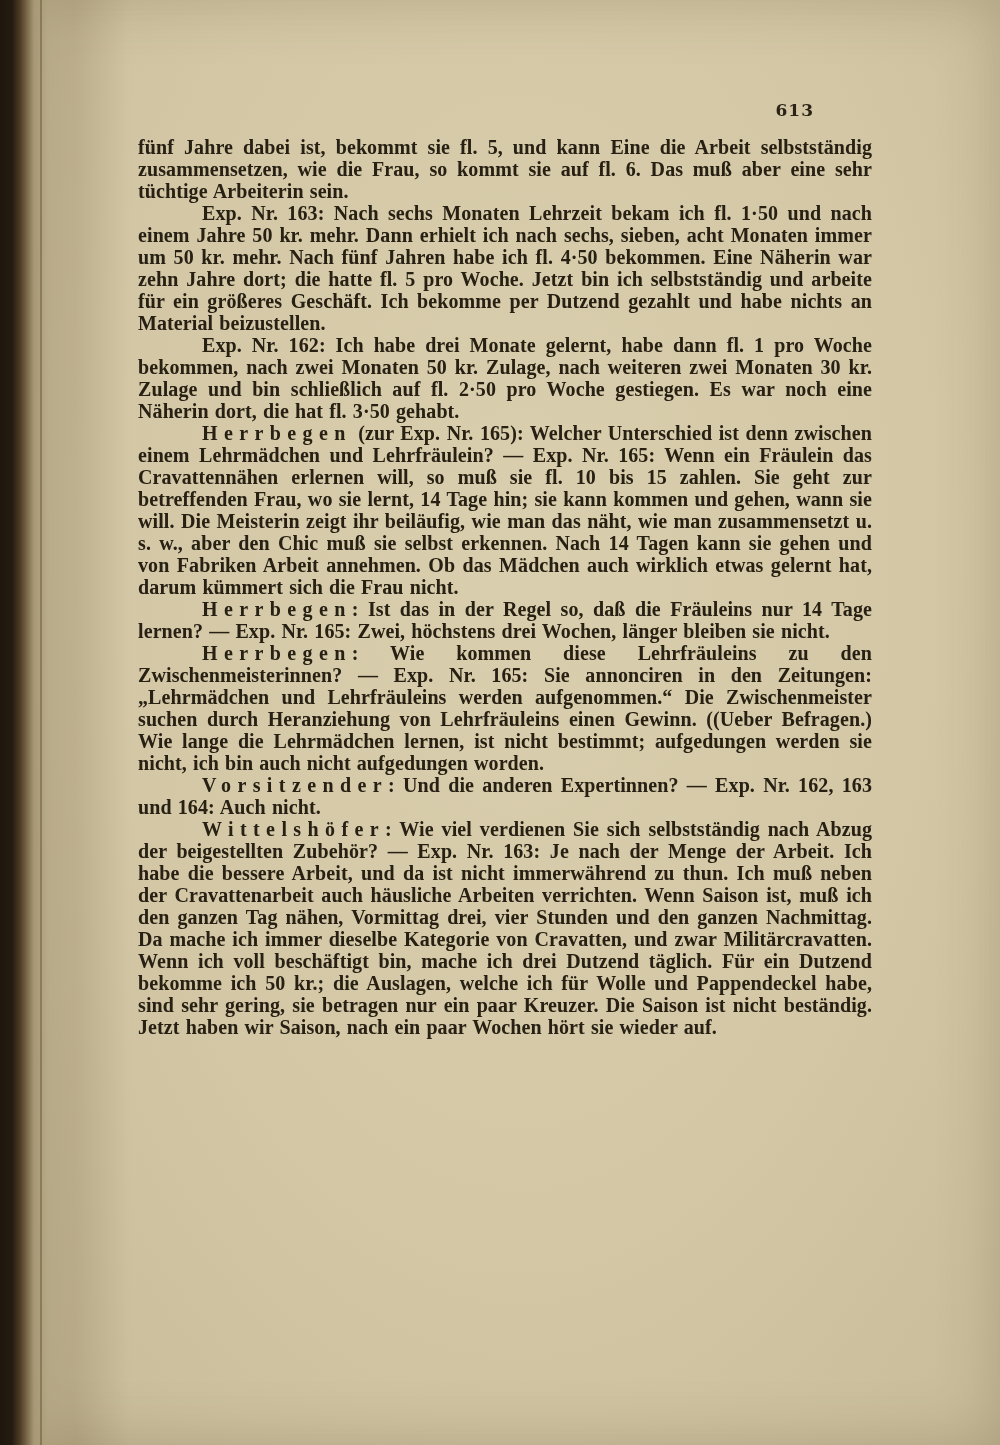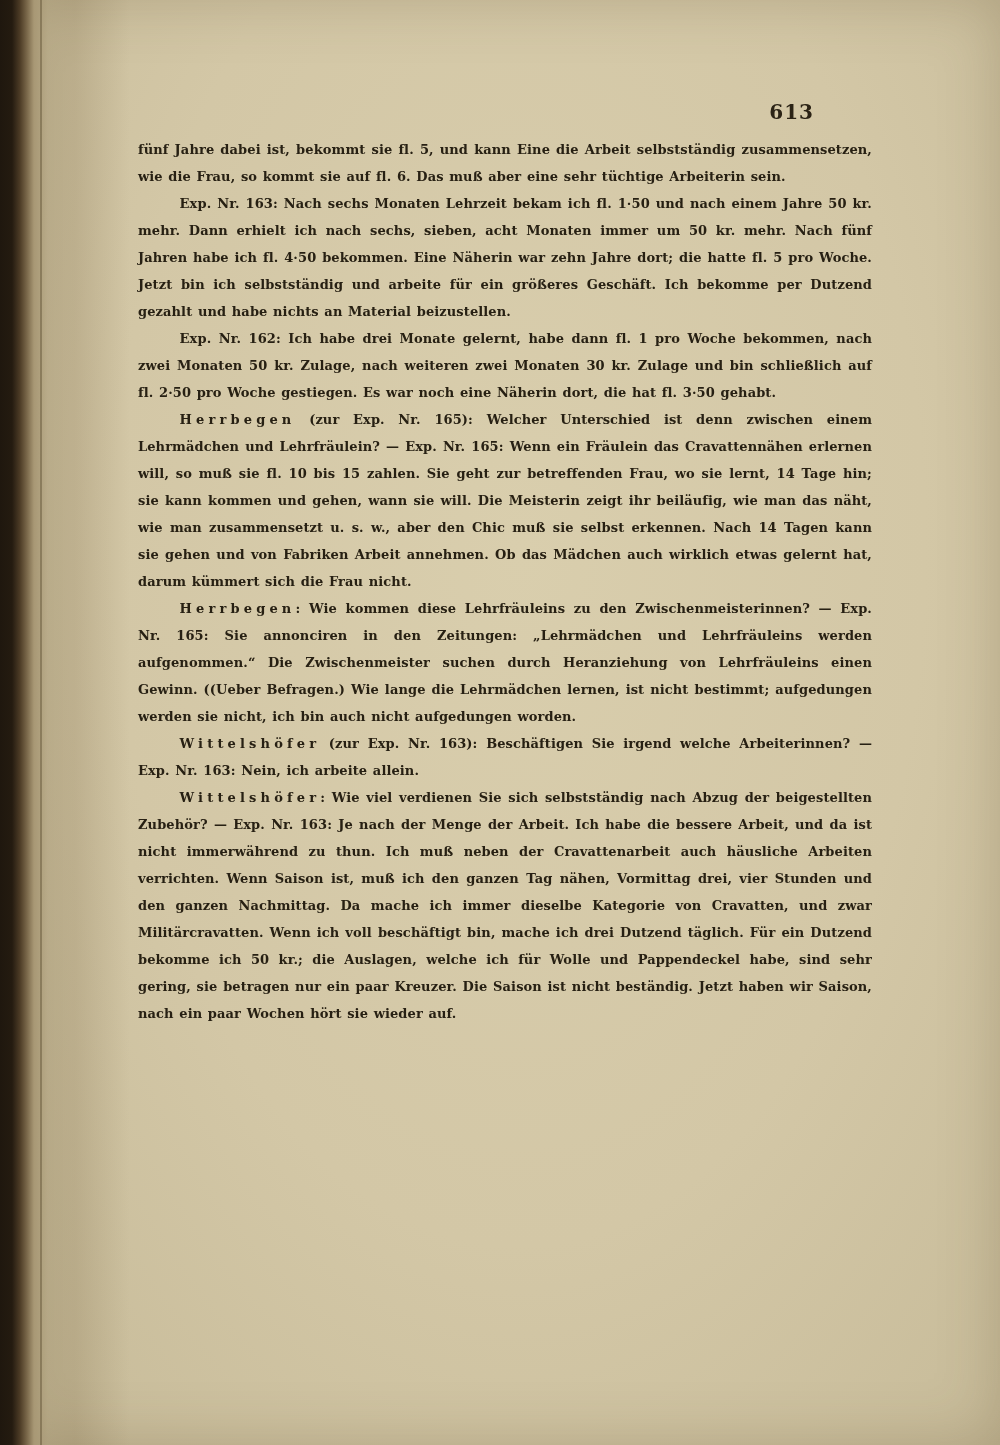--- a/index.html
+++ b/index.html
@@ -36,36 +36,37 @@
     width: 2px;
     background: rgba(70, 55, 30, 0.35);
     pointer-events: none;
   }
   .page-number {
     position: absolute;
     top: 100px;
     left: 140px;
     width: 674px;
     text-align: right;
-    font-size: 20px;
+    font-size: 17px;
     font-weight: bold;
     letter-spacing: 1px;
     color: #2b2315;
   }
   .text-block {
     position: absolute;
     top: 136px;
     left: 138px;
     width: 734px;
     text-align: justify;
-    font-size: 13px;
-    line-height: 27px;
+    font-size: 20px;
+    line-height: 22px;
     font-weight: bold;
     letter-spacing: 0.1px;
     word-spacing: 1px;
+    font-family: Liberation Serif, serif;
   }
   .text-block p { margin: 0; }
   .para.indent { text-indent: 3.2em; }
   .speaker { letter-spacing: 0.32em; }
 </style>
 </head>
 <body>
 
 <div class="scan">
   <div class="binding-edge"></div>
@@ -76,23 +77,24 @@
   <div class="text-block">
     <p class="para"><span class="speaker"></span><span class="ptext">fünf Jahre dabei ist, bekommt sie fl. 5, und kann Eine die Arbeit selbstständig zusammensetzen, wie die Frau, so kommt sie auf fl. 6. Das muß aber eine sehr tüchtige Arbeiterin sein.</span></p>
 
     <p class="para indent"><span class="speaker"></span><span class="ptext">Exp. Nr. 163: Nach sechs Monaten Lehrzeit bekam ich fl. 1·50 und nach einem Jahre 50 kr. mehr. Dann erhielt ich nach sechs, sieben, acht Monaten immer um 50 kr. mehr. Nach fünf Jahren habe ich fl. 4·50 bekommen. Eine Näherin war zehn Jahre dort; die hatte fl. 5 pro Woche. Jetzt bin ich selbstständig und arbeite für ein größeres Geschäft. Ich bekomme per Dutzend gezahlt und habe nichts an Material beizustellen.</span></p>
 
 
     <p class="para indent"><span class="speaker"></span><span class="ptext">Exp. Nr. 162: Ich habe drei Monate gelernt, habe dann fl. 1 pro Woche bekommen, nach zwei Monaten 50 kr. Zulage, nach weiteren zwei Monaten 30 kr. Zulage und bin schließlich auf fl. 2·50 pro Woche gestiegen. Es war noch eine Näherin dort, die hat fl. 3·50 gehabt.</span></p>
 
     <p class="para indent"><span class="speaker">Herrbegen</span><span class="ptext"> (zur Exp. Nr. 165): Welcher Unterschied ist denn zwischen einem Lehrmädchen und Lehrfräulein? — Exp. Nr. 165: Wenn ein Fräulein das Cravattennähen erlernen will, so muß sie fl. 10 bis 15 zahlen. Sie geht zur betreffenden Frau, wo sie lernt, 14 Tage hin; sie kann kommen und gehen, wann sie will. Die Meisterin zeigt ihr beiläufig, wie man das näht, wie man zusammensetzt u. s. w., aber den Chic muß sie selbst erkennen. Nach 14 Tagen kann sie gehen und von Fabriken Arbeit annehmen. Ob das Mädchen auch wirklich etwas gelernt hat, darum kümmert sich die Frau nicht.</span></p>
 
+    <p class="para indent"><span class="speaker">Herrbegen</span><span class="ptext">: Ist das in der Regel so, daß die Fräuleins nur 14 Tage lernen? — Exp. Nr. 165: Zwei, höchstens drei Wochen, länger bleiben sie nicht.</span></p>
 
 
     <p class="para indent"><span class="speaker">Herrbegen</span><span class="ptext">: Wie kommen diese Lehrfräuleins zu den Zwischenmeisterinnen? — Exp. Nr. 165: Sie annonciren in den Zeitungen: „Lehrmädchen und Lehrfräuleins werden aufgenommen.“ Die Zwischenmeister suchen durch Heranziehung von Lehrfräuleins einen Gewinn. ((Ueber Befragen.) Wie lange die Lehrmädchen lernen, ist nicht bestimmt; aufgedungen werden sie nicht, ich bin auch nicht aufgedungen worden.</span></p>
 
+    <p class="para indent"><span class="speaker">Vorsitzender</span><span class="ptext">: Und die anderen Expertinnen? — Exp. Nr. 162, 163 und 164: Auch nicht.</span></p>
 
-    <p class="para indent"><span class="speaker">Wittelshöfer</span><span class="ptext"> (zur Exp. Nr. 163): Beschäftigen Sie irgend welche Arbeiterinnen? — Exp. Nr. 163: Nein, ich arbeite allein.</span></p>
 
     <p class="para indent"><span class="speaker">Wittelshöfer</span><span class="ptext">: Wie viel verdienen Sie sich selbstständig nach Abzug der beigestellten Zubehör? — Exp. Nr. 163: Je nach der Menge der Arbeit. Ich habe die bessere Arbeit, und da ist nicht immerwährend zu thun. Ich muß neben der Cravattenarbeit auch häusliche Arbeiten verrichten. Wenn Saison ist, muß ich den ganzen Tag nähen, Vormittag drei, vier Stunden und den ganzen Nachmittag. Da mache ich immer dieselbe Kategorie von Cravatten, und zwar Militärcravatten. Wenn ich voll beschäftigt bin, mache ich drei Dutzend täglich. Für ein Dutzend bekomme ich 50 kr.; die Auslagen, welche ich für Wolle und Pappendeckel habe, sind sehr gering, sie betragen nur ein paar Kreuzer. Die Saison ist nicht beständig. Jetzt haben wir Saison, nach ein paar Wochen hört sie wieder auf.</span></p>
 
   </div>
 </div>
 
 </body></html>

